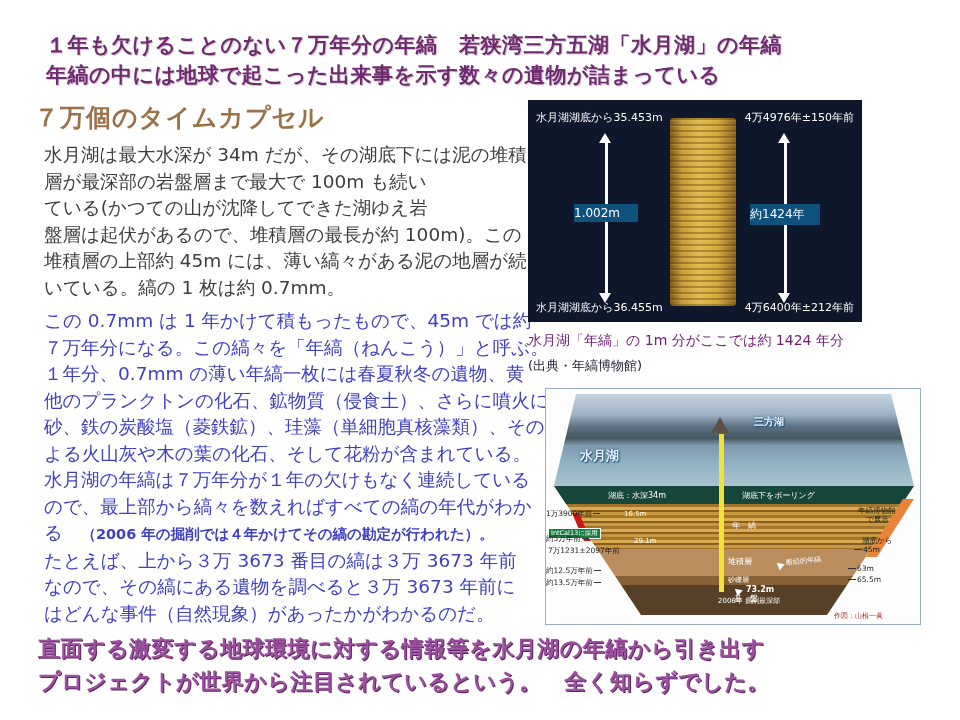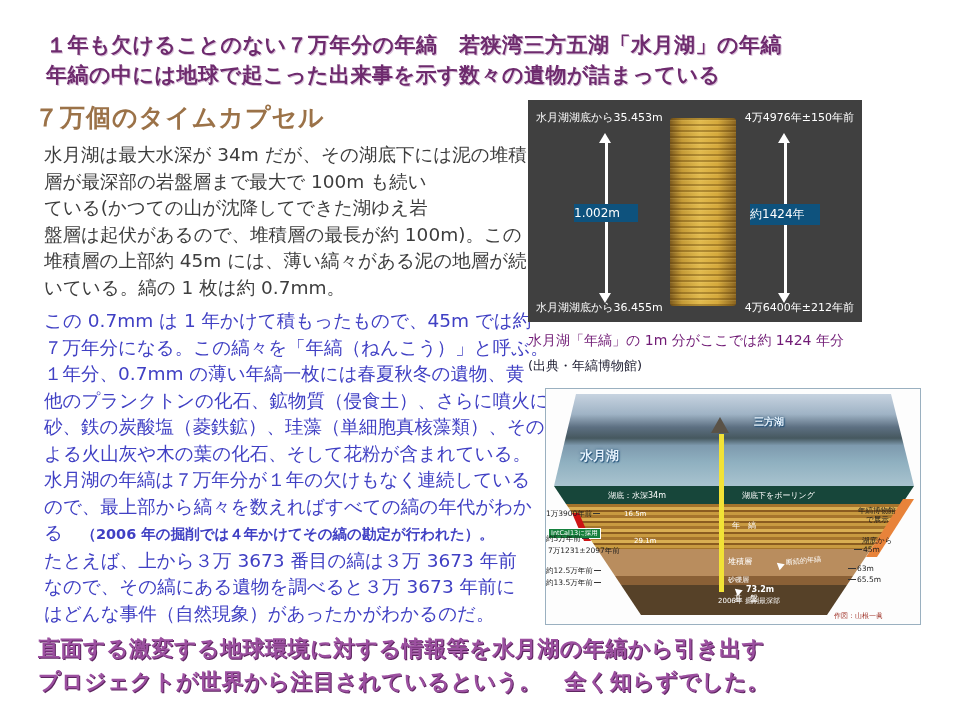--- a/index.html
+++ b/index.html
@@ -13,21 +13,21 @@
   .heading{position:absolute;left:34px;top:101px;color:#9b7248;font-size:25px;
            font-weight:bold;letter-spacing:1px;}
   .bodytext{position:absolute;left:28px;top:142px;width:500px;font-size:18.5px;}
   .bodytext .ln{line-height:26.5px;white-space:nowrap;margin-left:16px;}
   .black .ln{color:#3d3d3d;}
   .blue{margin-top:7px;}
   .blue .ln{color:#4040c4;}
   .ln .small{font-size:14.5px;font-weight:bold;}
   
   .corefig{position:absolute;left:528px;top:100px;width:334px;height:222px;
-           background:#404040;color:#fff;}
+           background:#0f172a;color:#fff;}
   .corefig .lbl{position:absolute;font-size:11px;white-space:nowrap;}
   .core{position:absolute;left:142px;top:18px;width:66px;height:188px;border-radius:3px;
         background:
           repeating-linear-gradient(180deg,rgba(92,60,8,.38) 0 2px,rgba(255,230,150,.12) 2px 3px,transparent 3px 6px),
           linear-gradient(90deg,#7c5a1e 0%,#c49a36 18%,#e2bb4e 45%,#d5a93c 72%,#8a6420 100%);}
   .vshaft{position:absolute;width:3px;background:#fff;}
   .tri{position:absolute;width:0;height:0;border-left:6px solid transparent;border-right:6px solid transparent;}
   .tri.up{border-bottom:10px solid #fff;}
   .tri.down{border-top:10px solid #fff;}
   .midlbl{position:absolute;background:#0e527d;font-size:12px;text-align:left;padding:2px 0;z-index:2;}

